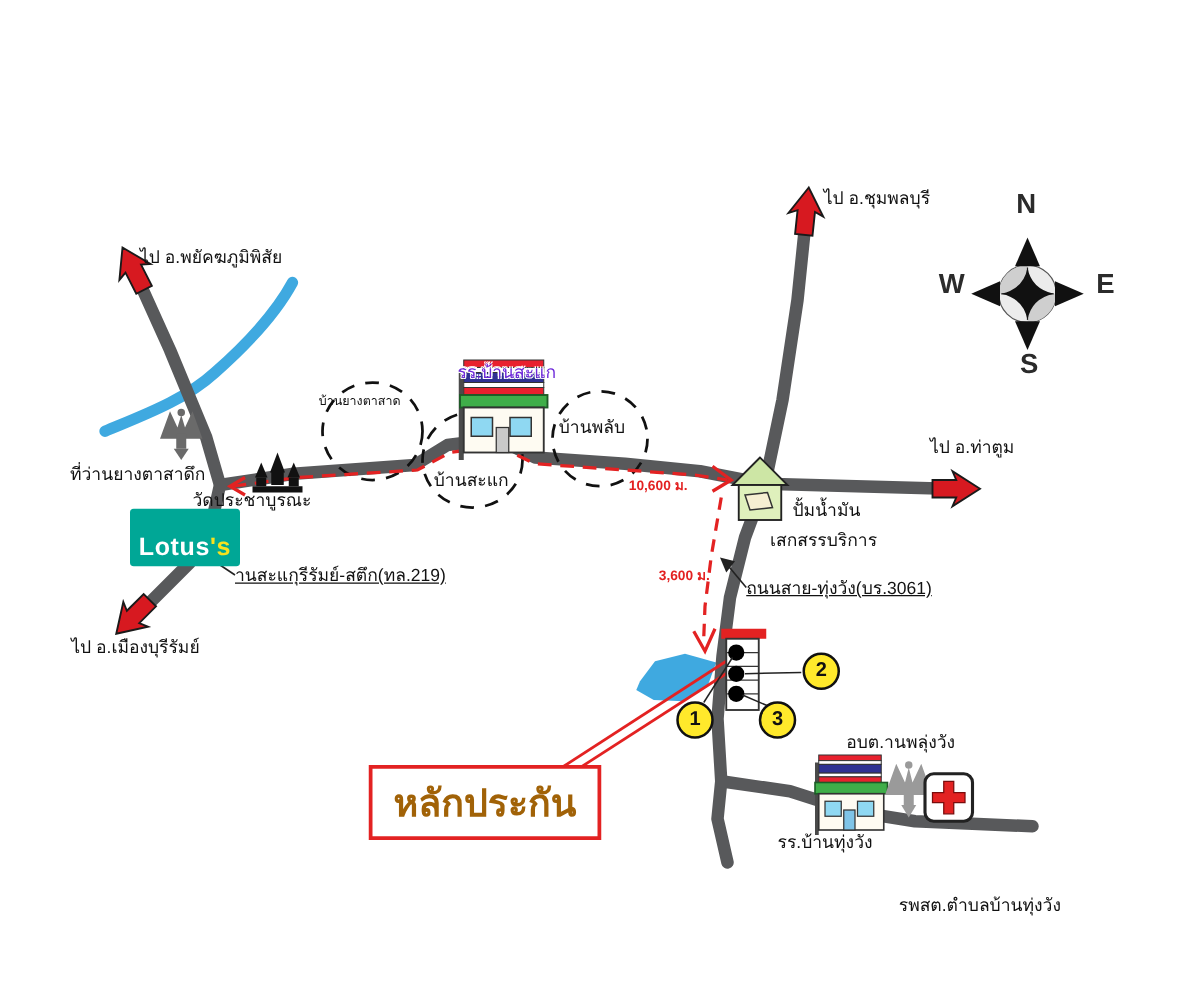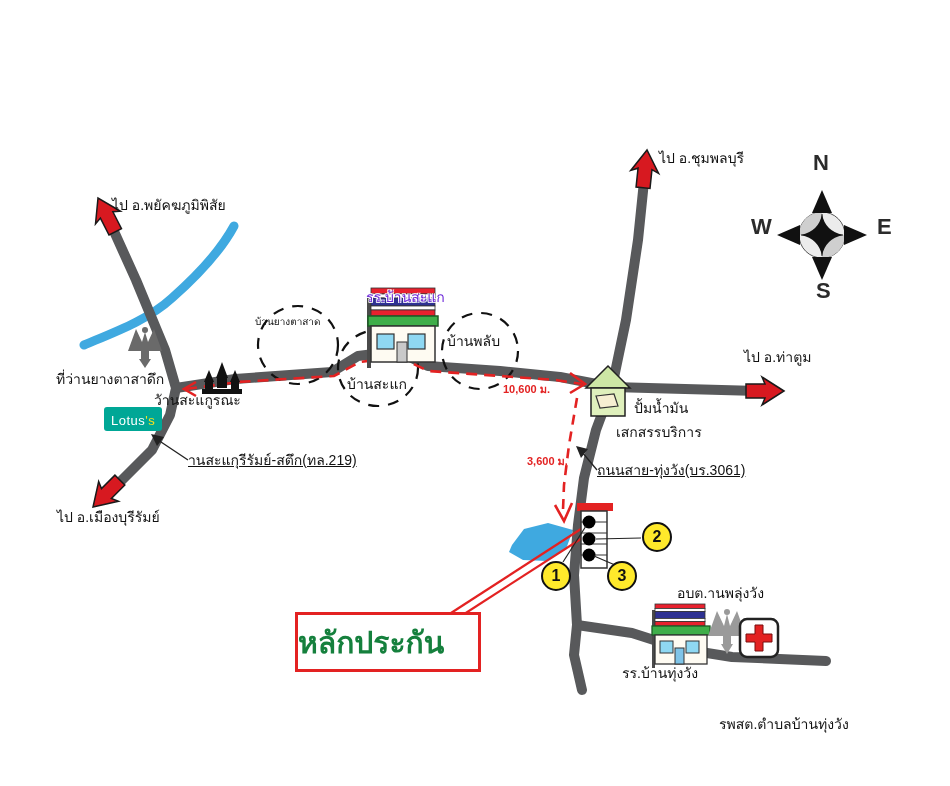--- a/index.html
+++ b/index.html
@@ -22,27 +22,27 @@
   .compass-letter{position:absolute;font-weight:bold;font-size:22px;color:#2b2b2b;}
   .marker{
     position:absolute;width:30px;height:30px;border-radius:50%;
     background:#FFE92B;border:2px solid #111;box-sizing:border-box;
     display:flex;align-items:center;justify-content:center;
     font-size:16px;font-weight:bold;color:#111;
   }
   #collateral-box{
     position:absolute;left:295px;top:612px;width:186px;height:60px;
     background:#fff;border:3px solid #E32222;box-sizing:border-box;
-    display:flex;align-items:center;
-    font-size:30px;font-weight:bold;color:#15803d;
+    display:flex;align-items:center;justify-content:center;
+    font-size:30px;font-weight:bold;color:#a16207;
   }
   #lotus-logo{
     position:absolute;left:104px;top:407px;background:#00A796;
-    border-radius:3px;padding:6px 7px 3px 7px;
-    font-size:13px;font-weight:normal;color:#fff;letter-spacing:.5px;
+    border-radius:3px;padding:20px 7px 3px 7px;
+    font-size:20px;font-weight:bold;color:#fff;letter-spacing:.5px;
   }
   #lotus-logo .suffix{color:#F7E11E;}
 </style>
 </head>
 <body>
 
 <div id="map-root">
 
   <svg id="map-svg" width="950" height="786" viewBox="0 0 950 786">
 
@@ -203,21 +203,21 @@
   <span class="lbl" style="left:112px;top:198px;">ไป อ.พยัคฆภูมิพิสัย</span>
 
   <span class="lbl" style="left:659px;top:151px;">ไป อ.ชุมพลบุรี</span>
 
   <span class="lbl" style="left:711px;top:350px;margin-left:33px;">ไป อ.ท่าตูม</span>
 
   <span class="lbl" style="left:57px;top:510px;">ไป อ.เมืองบุรีรัมย์</span>
 
   <span class="lbl" style="left:56px;top:372px;">ที่ว่านยางตาสาดึก</span>
 
-  <span class="lbl" style="left:154px;top:393px;">วัานสะแกูรณะ</span>
+  <span class="lbl" style="left:154px;top:393px;">วัดประชาบูรณะ</span>
 
   <span class="lbl lbl-sm" style="left:255px;top:316px;">บ้านยางตาสาด</span>
 
   <span class="lbl lbl-school" style="left:366px;top:290px;">รร.บ้านสะแก</span>
 
   <span class="lbl" style="left:347px;top:377px;">บ้านสะแก</span>
 
   <span class="lbl" style="left:447px;top:334px;">บ้านพลับ</span>
 
   <span class="lbl" style="left:634px;top:401px;">ปั้มน้ำมัน</span>

